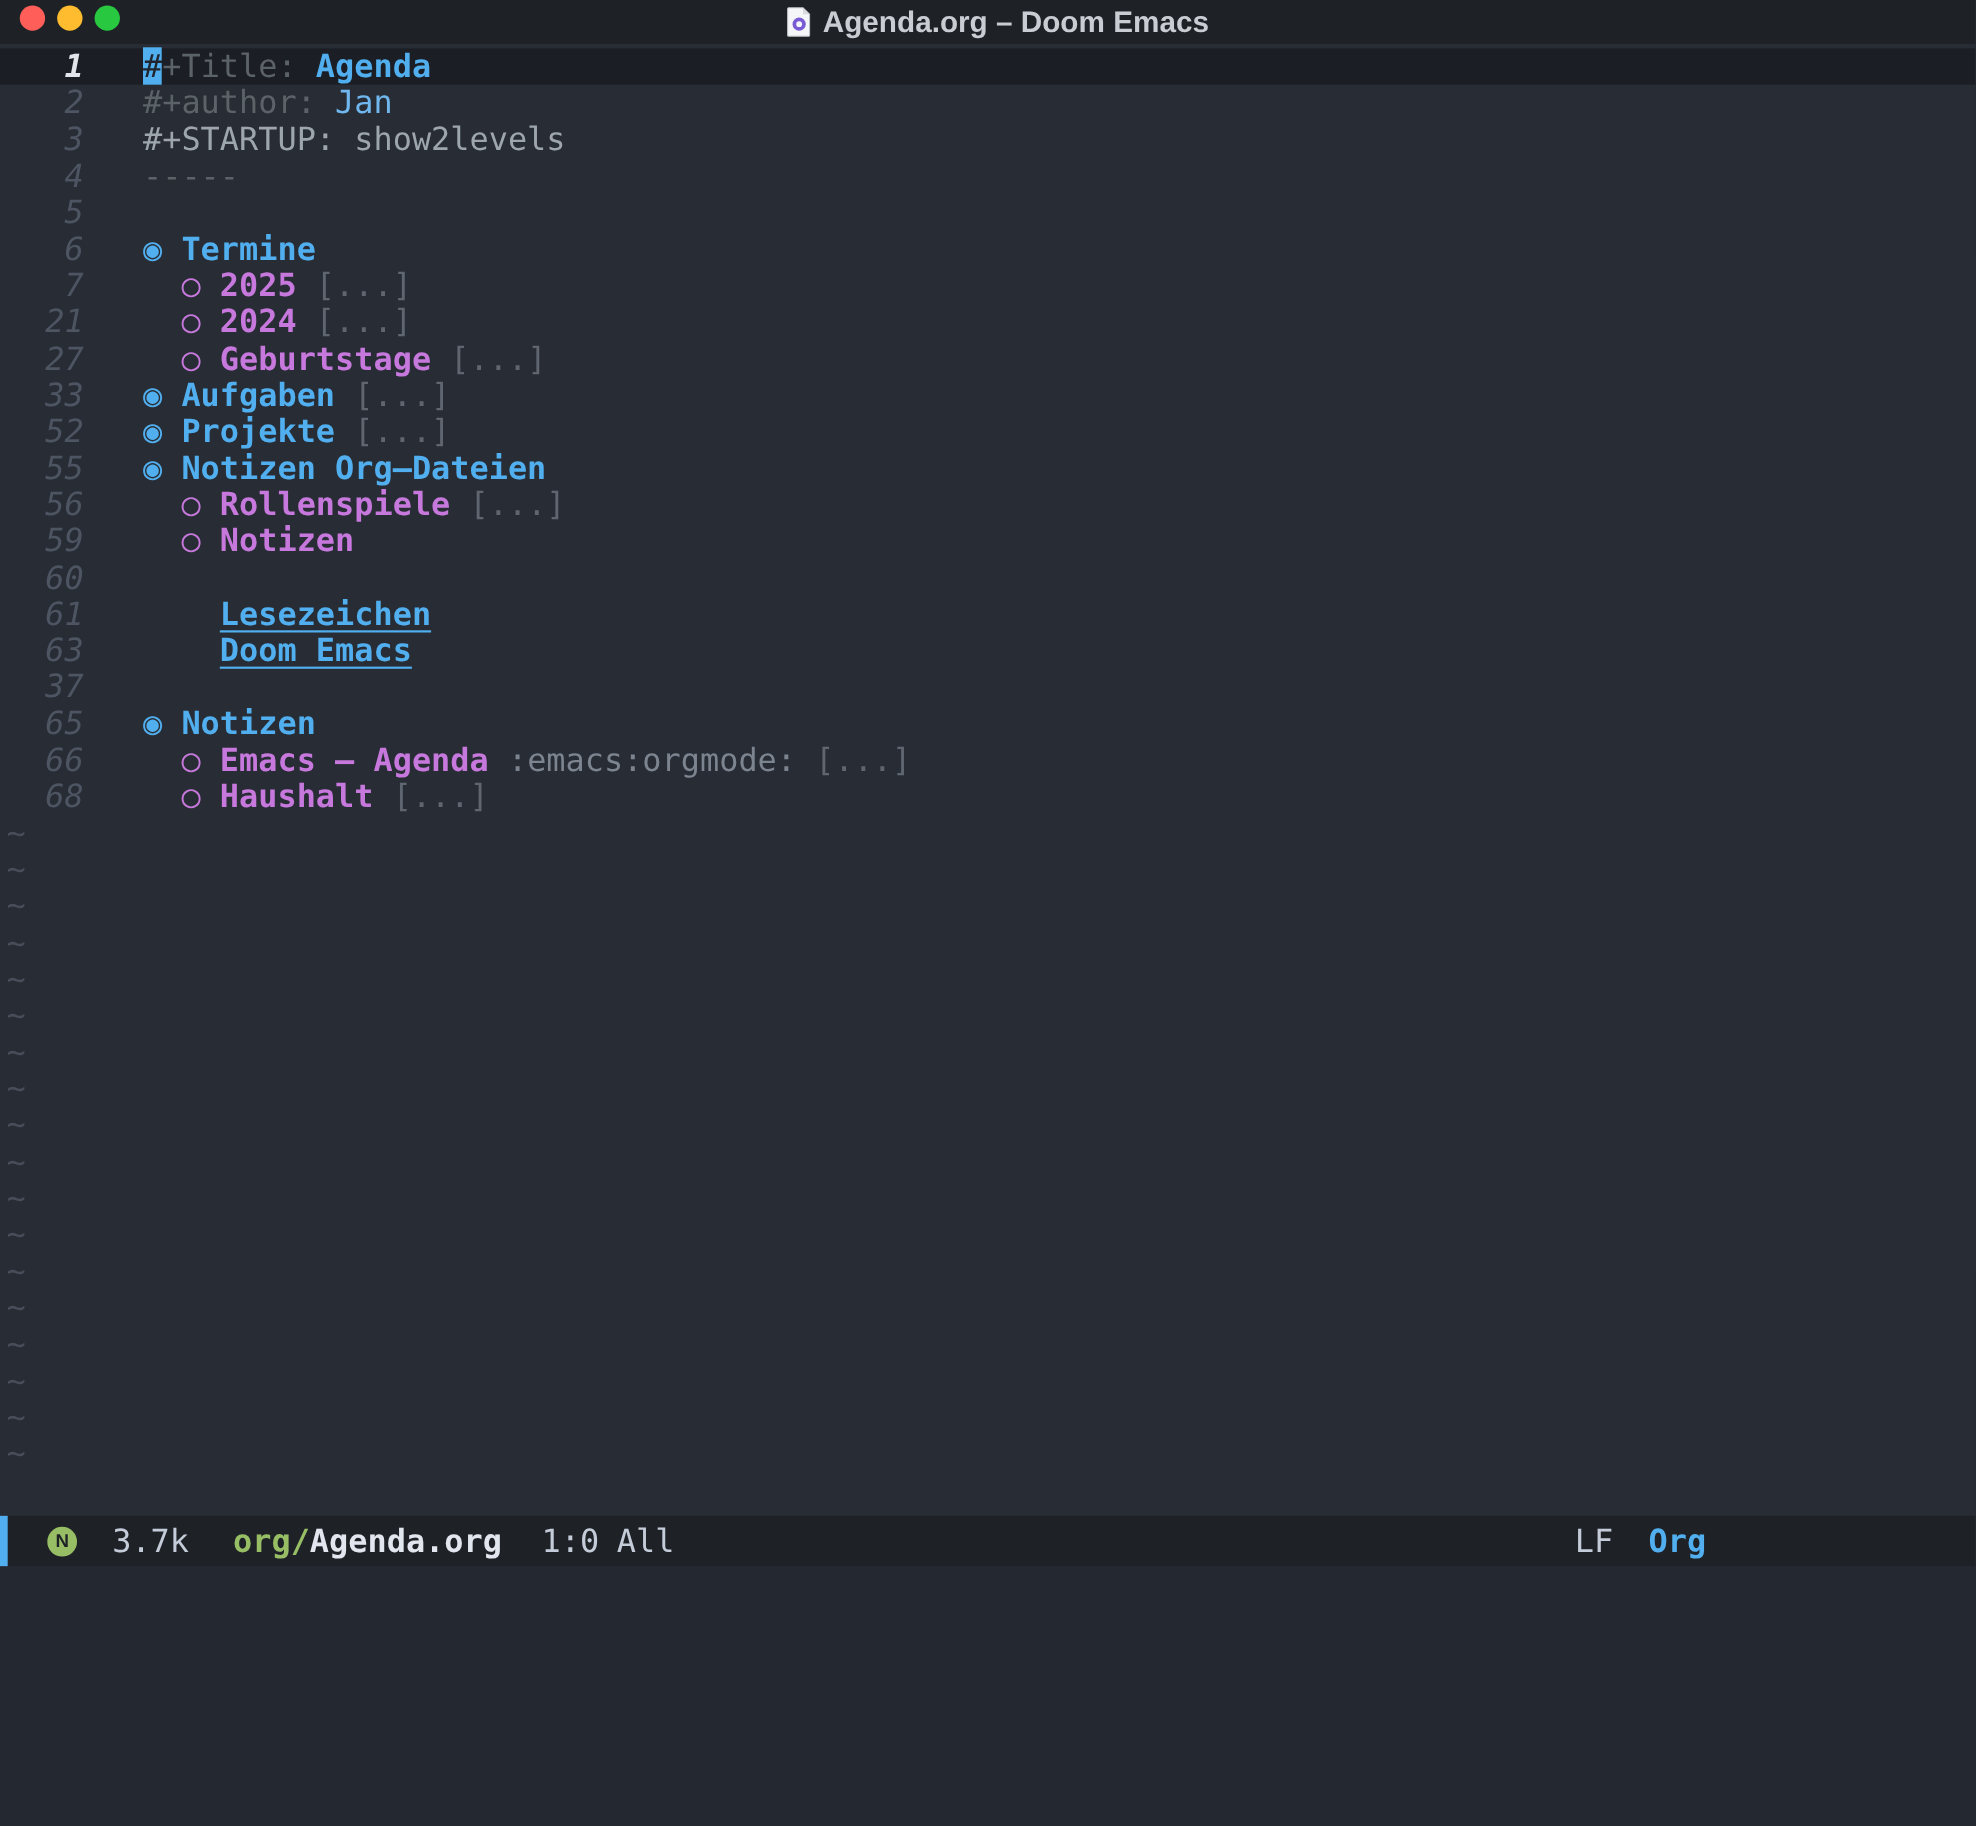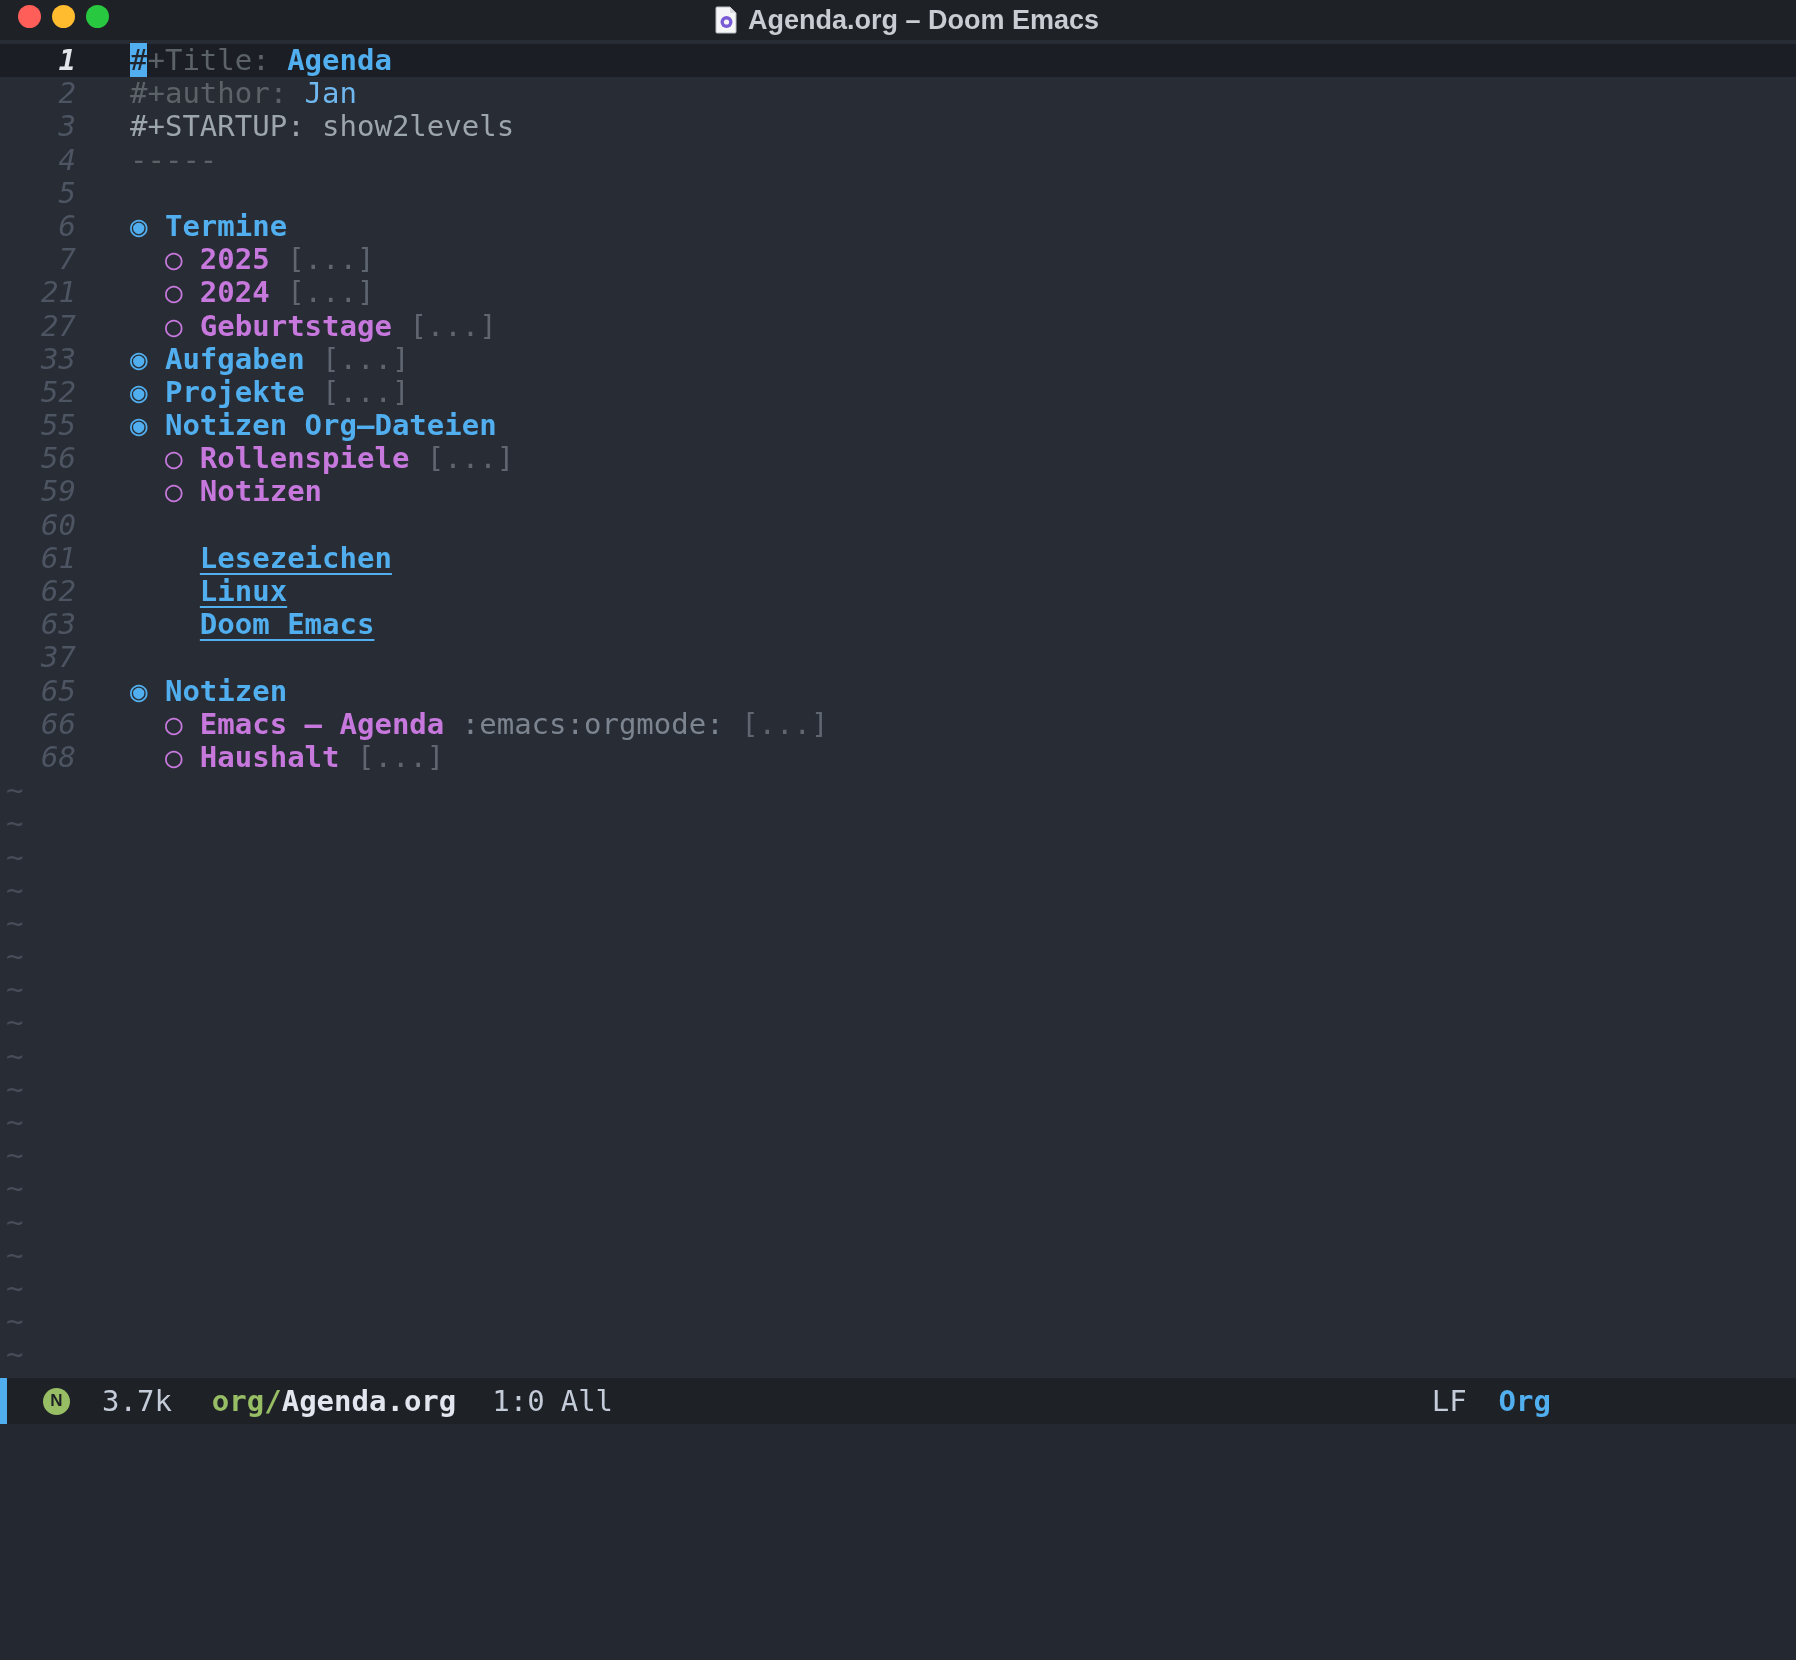--- a/index.html
+++ b/index.html
@@ -117,21 +117,20 @@
         <div class="line"><span class="gutter">7</span><span class="content"><span class="seg plain">  </span><span class="seg h2-bullet">○ </span><span class="seg h2">2025</span><span class="seg plain"> </span><span class="seg ellipsis">[...]</span></span></div>
         <div class="line"><span class="gutter">21</span><span class="content"><span class="seg plain">  </span><span class="seg h2-bullet">○ </span><span class="seg h2">2024</span><span class="seg plain"> </span><span class="seg ellipsis">[...]</span></span></div>
         <div class="line"><span class="gutter">27</span><span class="content"><span class="seg plain">  </span><span class="seg h2-bullet">○ </span><span class="seg h2">Geburtstage</span><span class="seg plain"> </span><span class="seg ellipsis">[...]</span></span></div>
         <div class="line"><span class="gutter">33</span><span class="content"><span class="seg h1-bullet">◉ </span><span class="seg h1">Aufgaben</span><span class="seg plain"> </span><span class="seg ellipsis">[...]</span></span></div>
         <div class="line"><span class="gutter">52</span><span class="content"><span class="seg h1-bullet">◉ </span><span class="seg h1">Projekte</span><span class="seg plain"> </span><span class="seg ellipsis">[...]</span></span></div>
         <div class="line"><span class="gutter">55</span><span class="content"><span class="seg h1-bullet">◉ </span><span class="seg h1">Notizen Org–Dateien</span></span></div>
         <div class="line"><span class="gutter">56</span><span class="content"><span class="seg plain">  </span><span class="seg h2-bullet">○ </span><span class="seg h2">Rollenspiele</span><span class="seg plain"> </span><span class="seg ellipsis">[...]</span></span></div>
         <div class="line"><span class="gutter">59</span><span class="content"><span class="seg plain">  </span><span class="seg h2-bullet">○ </span><span class="seg h2">Notizen</span></span></div>
         <div class="line"><span class="gutter">60</span><span class="content"></span></div>
         <div class="line"><span class="gutter">61</span><span class="content"><span class="seg plain">    </span><span class="seg link">Lesezeichen</span></span></div>
-        <div class="line"><span class="gutter">62</span><span class="content"><span class="seg plain">    </span><span class="seg link">Linux</span></span></div>
         <div class="line"><span class="gutter">63</span><span class="content"><span class="seg plain">    </span><span class="seg link">Doom Emacs</span></span></div>
         <div class="line"><span class="gutter">37</span><span class="content"></span></div>
         <div class="line"><span class="gutter">65</span><span class="content"><span class="seg h1-bullet">◉ </span><span class="seg h1">Notizen</span></span></div>
         <div class="line"><span class="gutter">66</span><span class="content"><span class="seg plain">  </span><span class="seg h2-bullet">○ </span><span class="seg h2">Emacs – Agenda</span><span class="seg plain"> </span><span class="seg tag">:emacs:orgmode:</span><span class="seg plain"> </span><span class="seg ellipsis">[...]</span></span></div>
         <div class="line"><span class="gutter">68</span><span class="content"><span class="seg plain">  </span><span class="seg h2-bullet">○ </span><span class="seg h2">Haushalt</span><span class="seg plain"> </span><span class="seg ellipsis">[...]</span></span></div>
       </div>
     <div>
         <div class="tilde-line">~</div>
         <div class="tilde-line">~</div>
         <div class="tilde-line">~</div>

